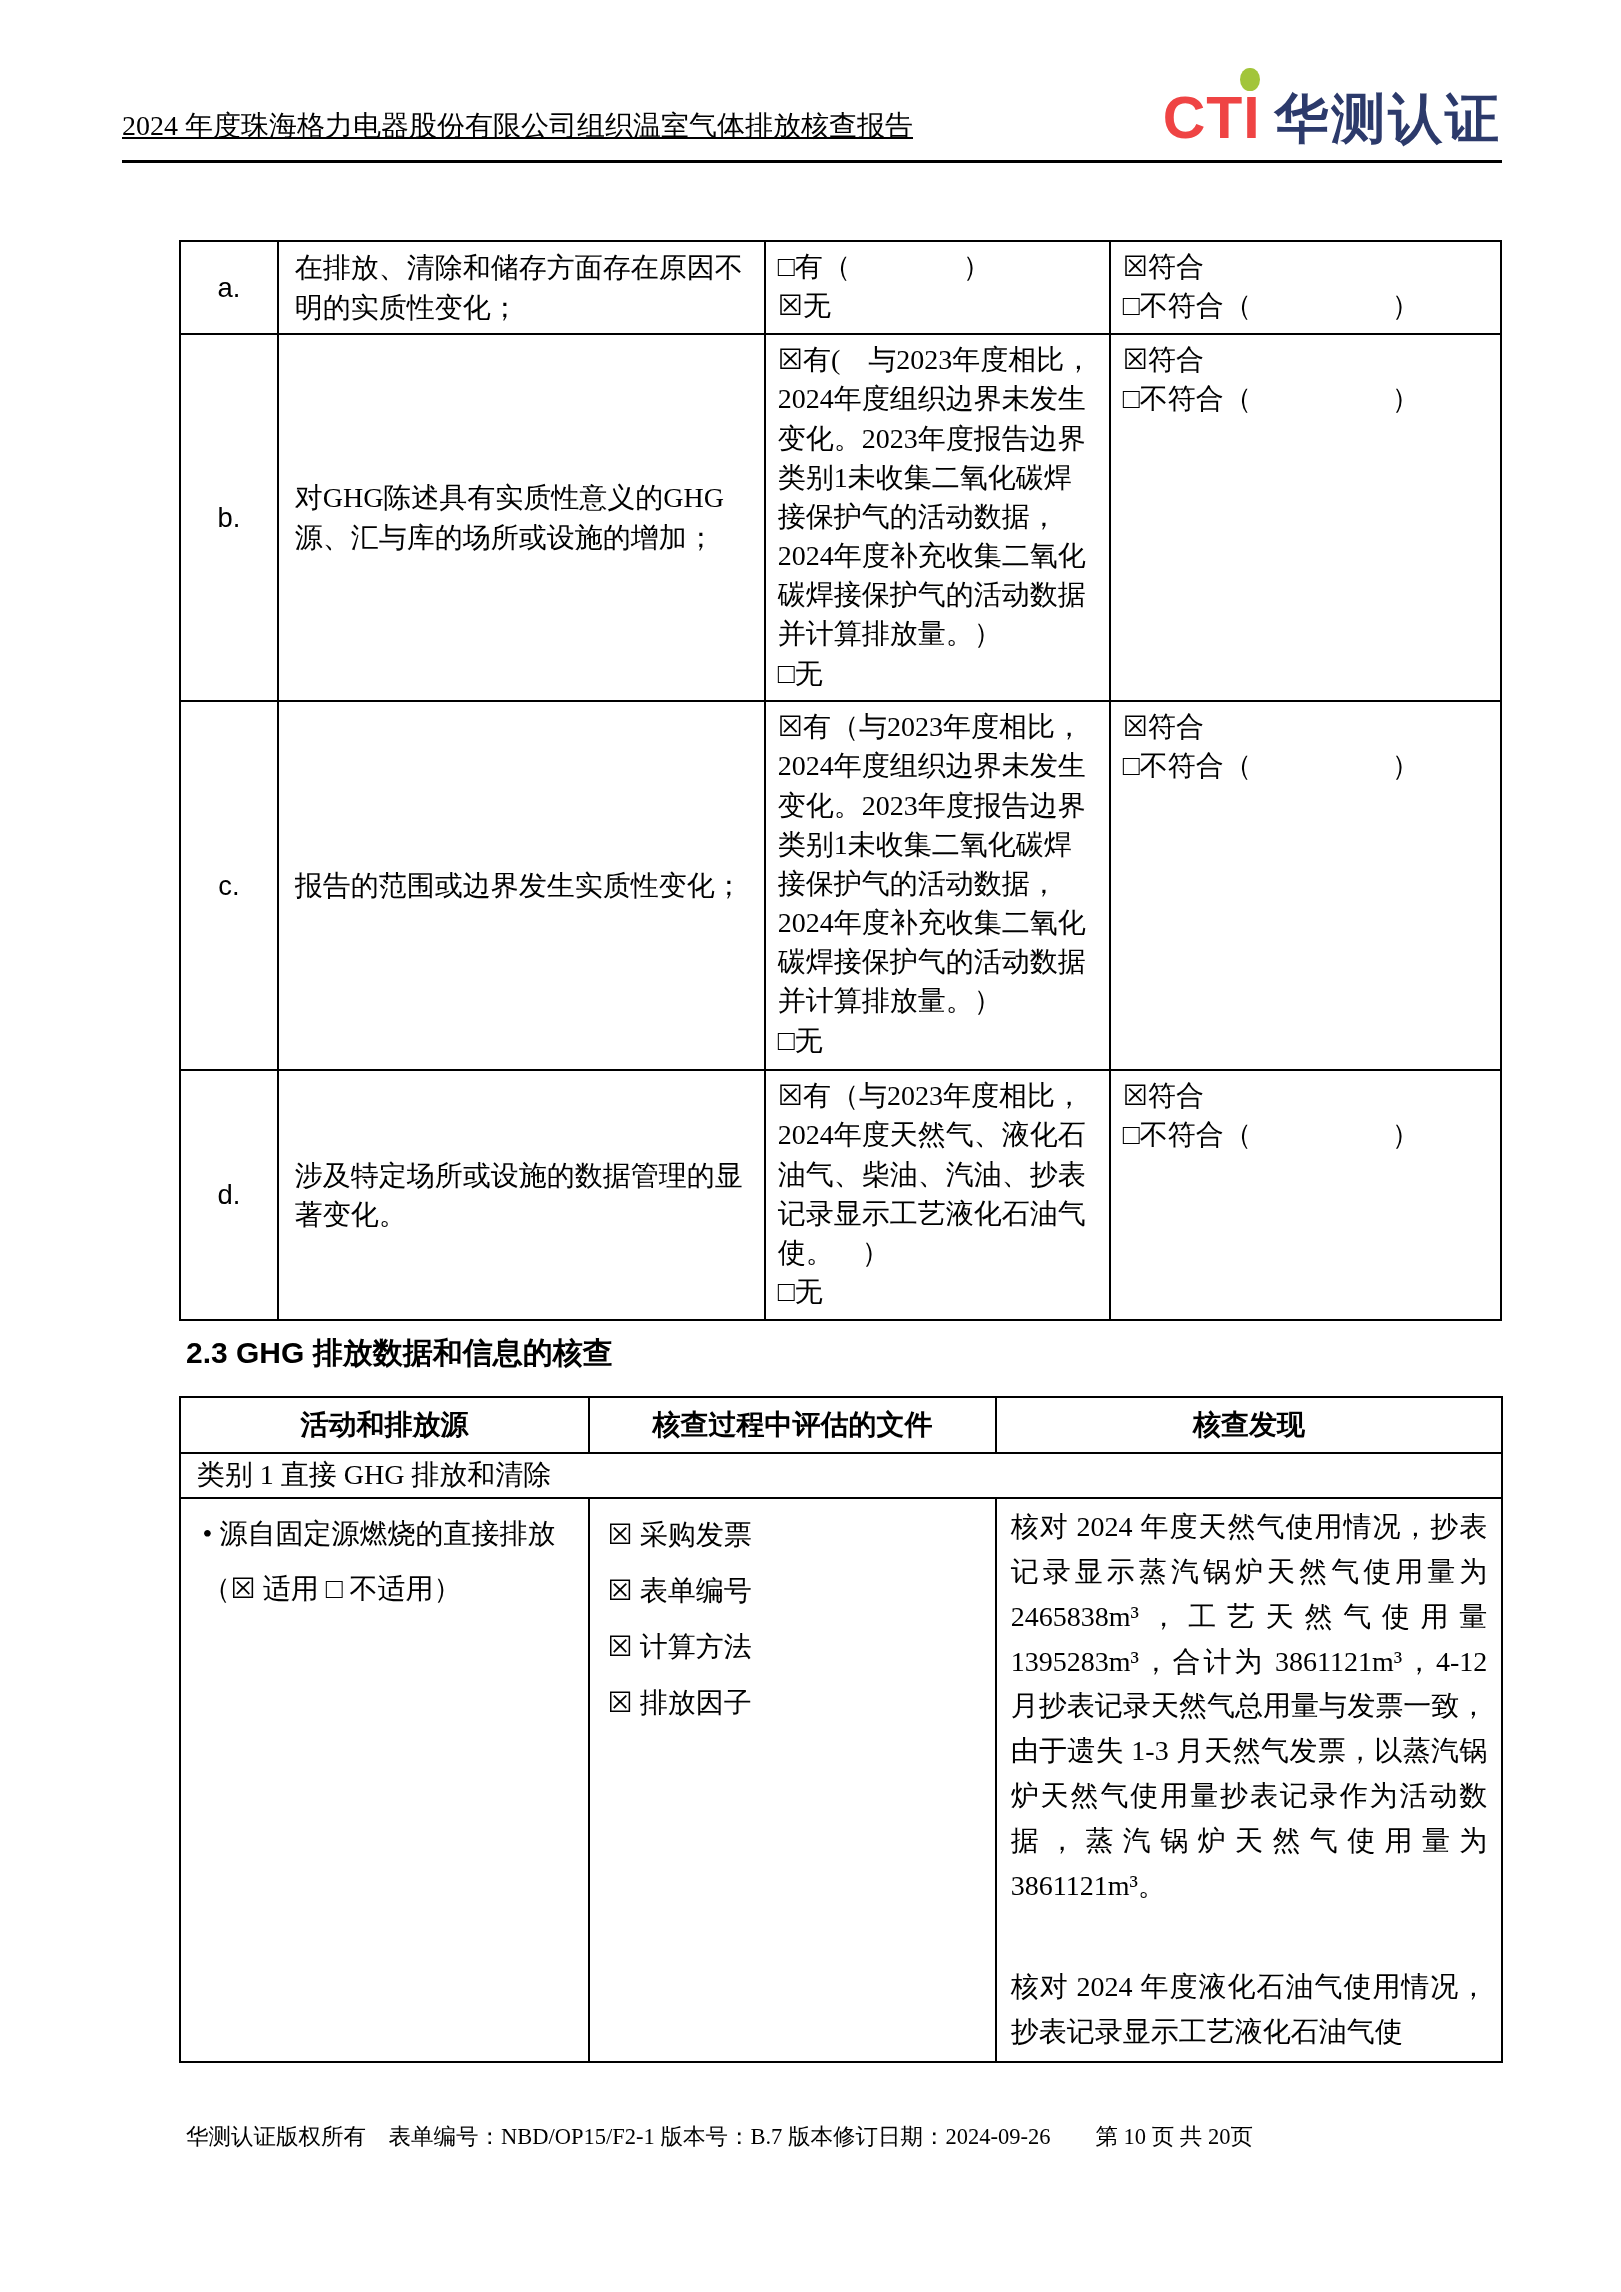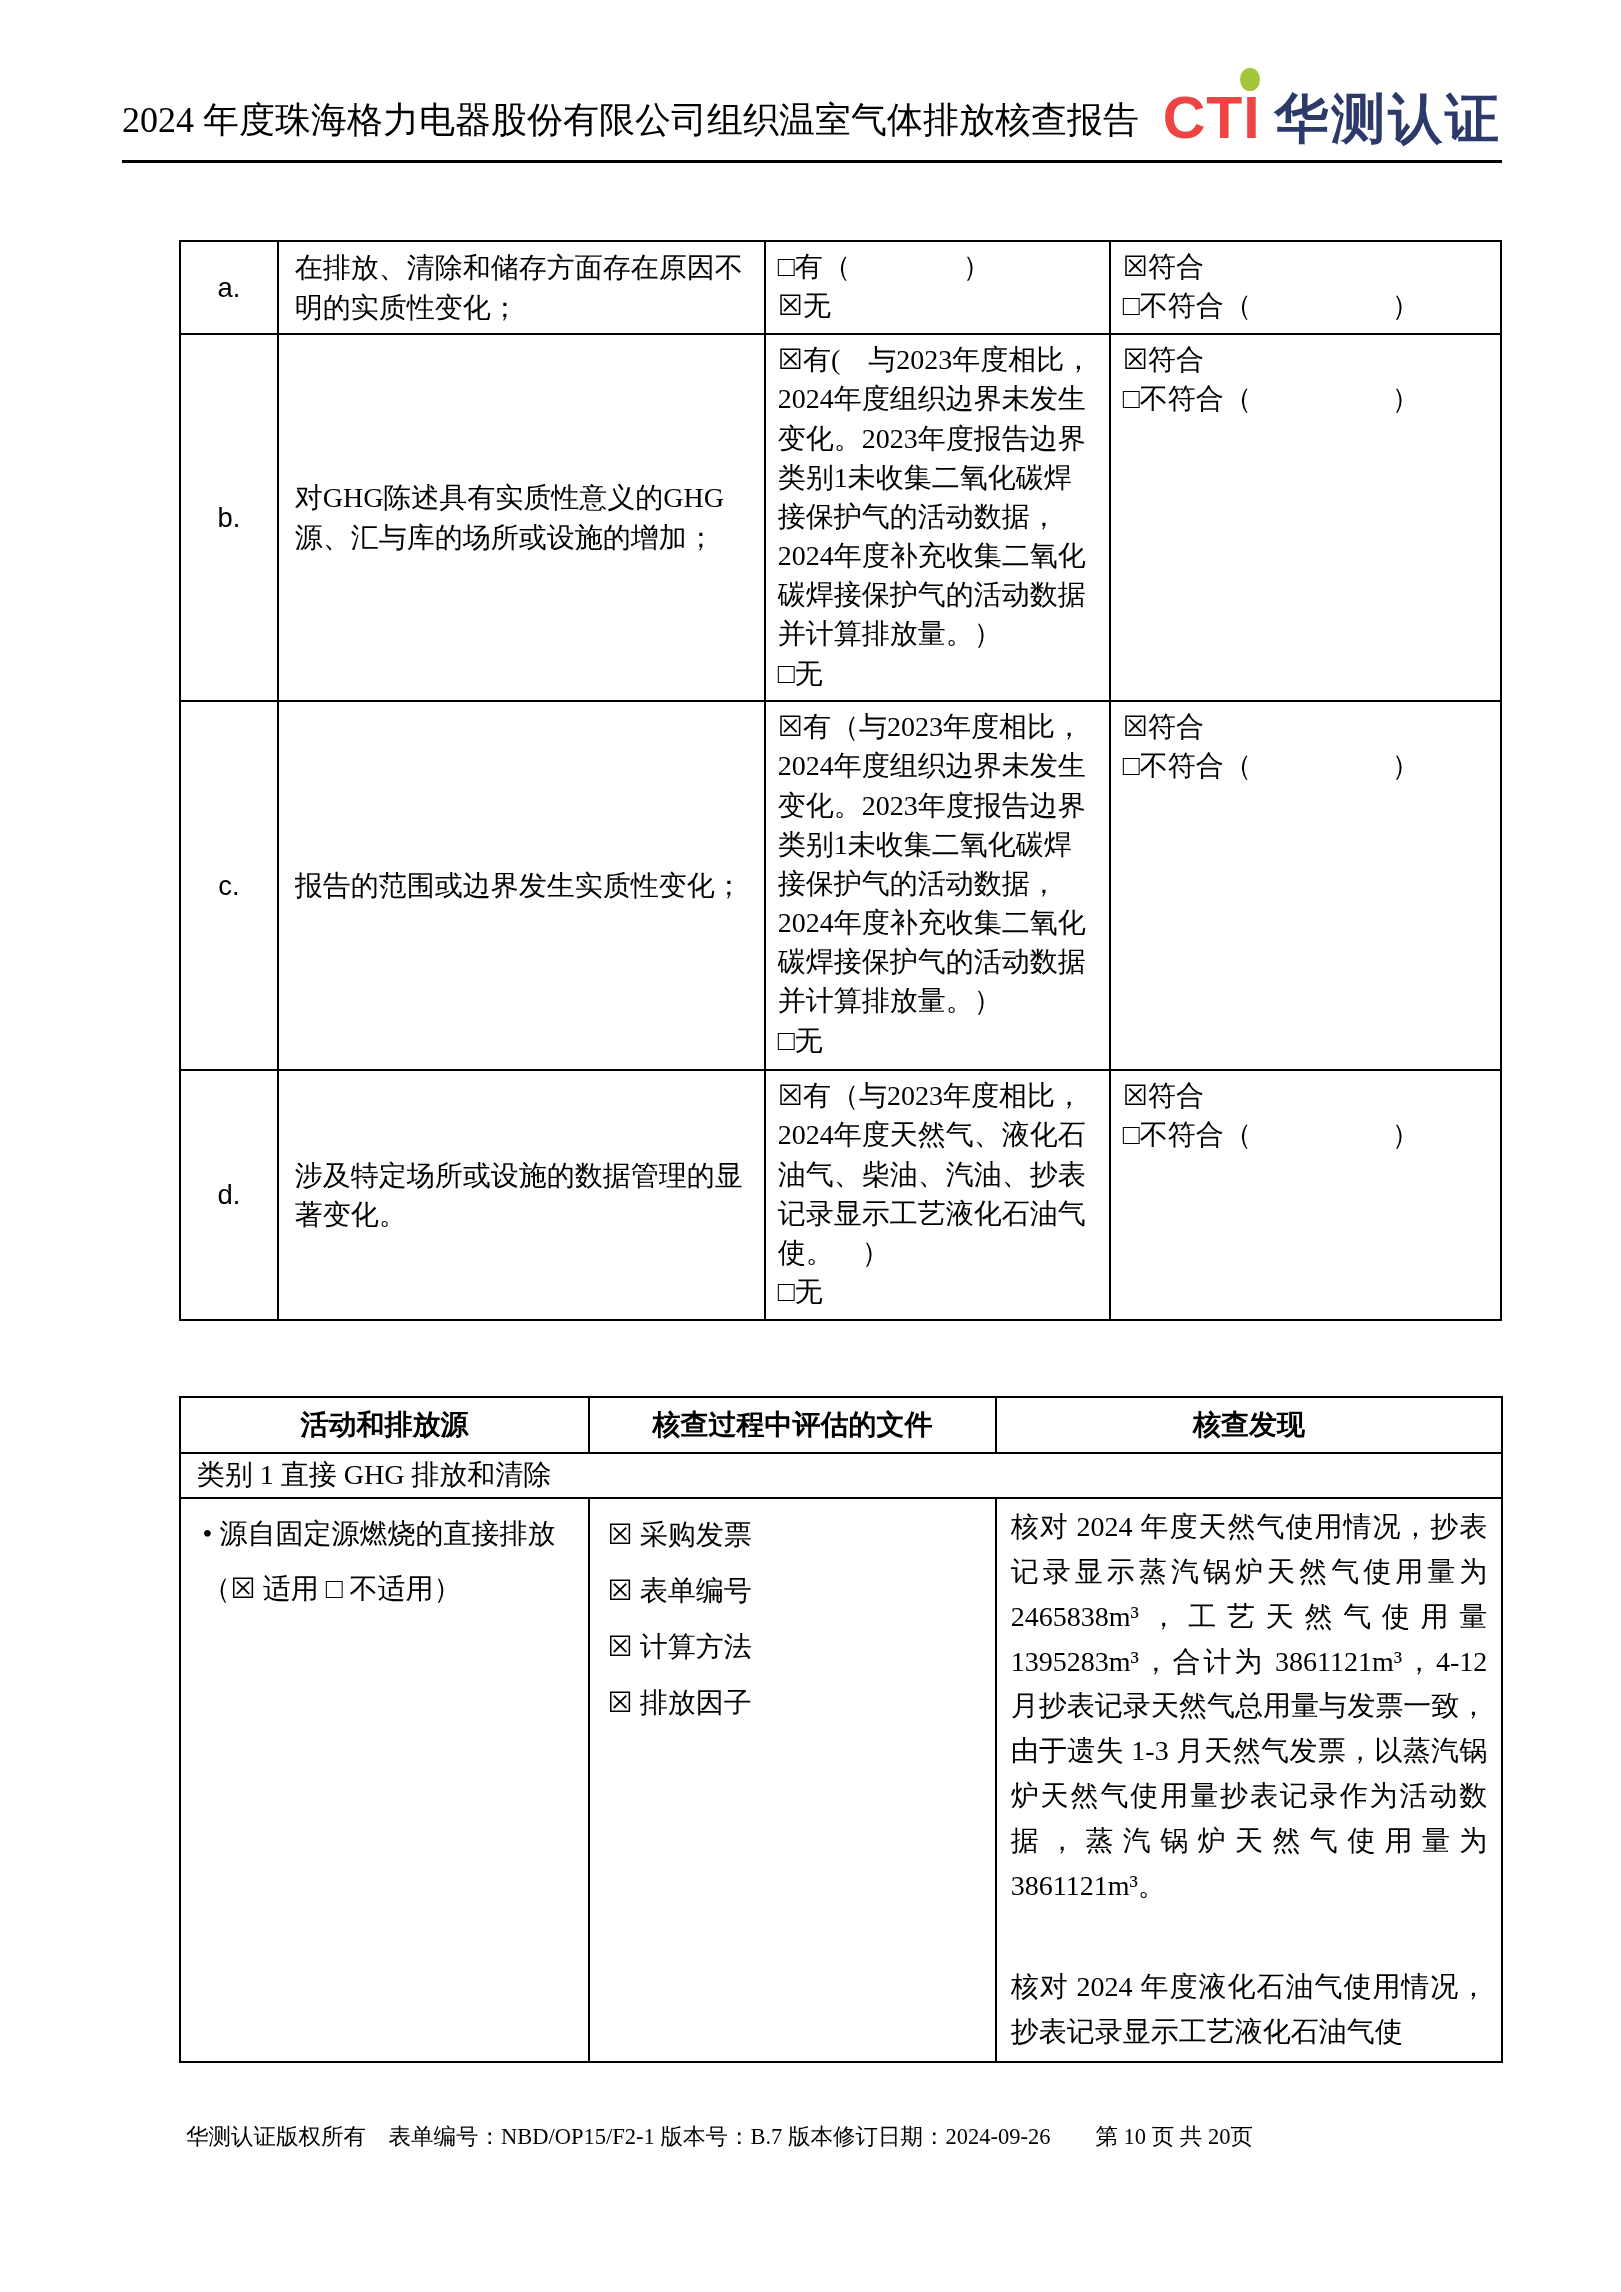--- a/index.html
+++ b/index.html
@@ -7,21 +7,21 @@
     position:relative;width:1621px;height:2293px;background:#fff;overflow:hidden;
     font-family:"Liberation Serif","DejaVu Serif",serif;color:#000;
   }
   
   .header{
     position:absolute;left:122px;top:45px;width:1380px;height:118px;
     border-bottom:3.9px solid #000;box-sizing:border-box;
     display:flex;justify-content:space-between;align-items:flex-end;
     padding-bottom:17.6px;
   }
-  .doc-title{font-size:36px;line-height:1.2;}
+  .doc-title{font-size:28px;line-height:1.2;text-decoration:underline;}
   .logo{display:flex;align-items:flex-end;}
   .logo-cti{
     position:relative;font-family:"Liberation Sans","DejaVu Sans",sans-serif;
     font-weight:bold;font-size:59px;line-height:0.82;letter-spacing:1px;
     margin-right:13.7px;
   }
   .logo-dot{
     position:absolute;top:-26.5px;right:1px;width:19.6px;height:23.5px;
     border-radius:50%;
   }
@@ -129,20 +129,21 @@
         <div>□无</div>
       </td>
       <td class="res">
         <div>☒符合</div>
         <div>□不符合（　　　　　）</div>
       </td>
     </tr>
   </tbody>
     </table>
 
+  <div class="h23">2.3 GHG 排放数据和信息的核查</div>
 
   <table class="t2">
     <colgroup>
         <col style="width:409px">
         <col style="width:407px">
         <col style="width:506px">
       </colgroup>
     <tbody>
         <tr>
       <th>活动和排放源</th>

